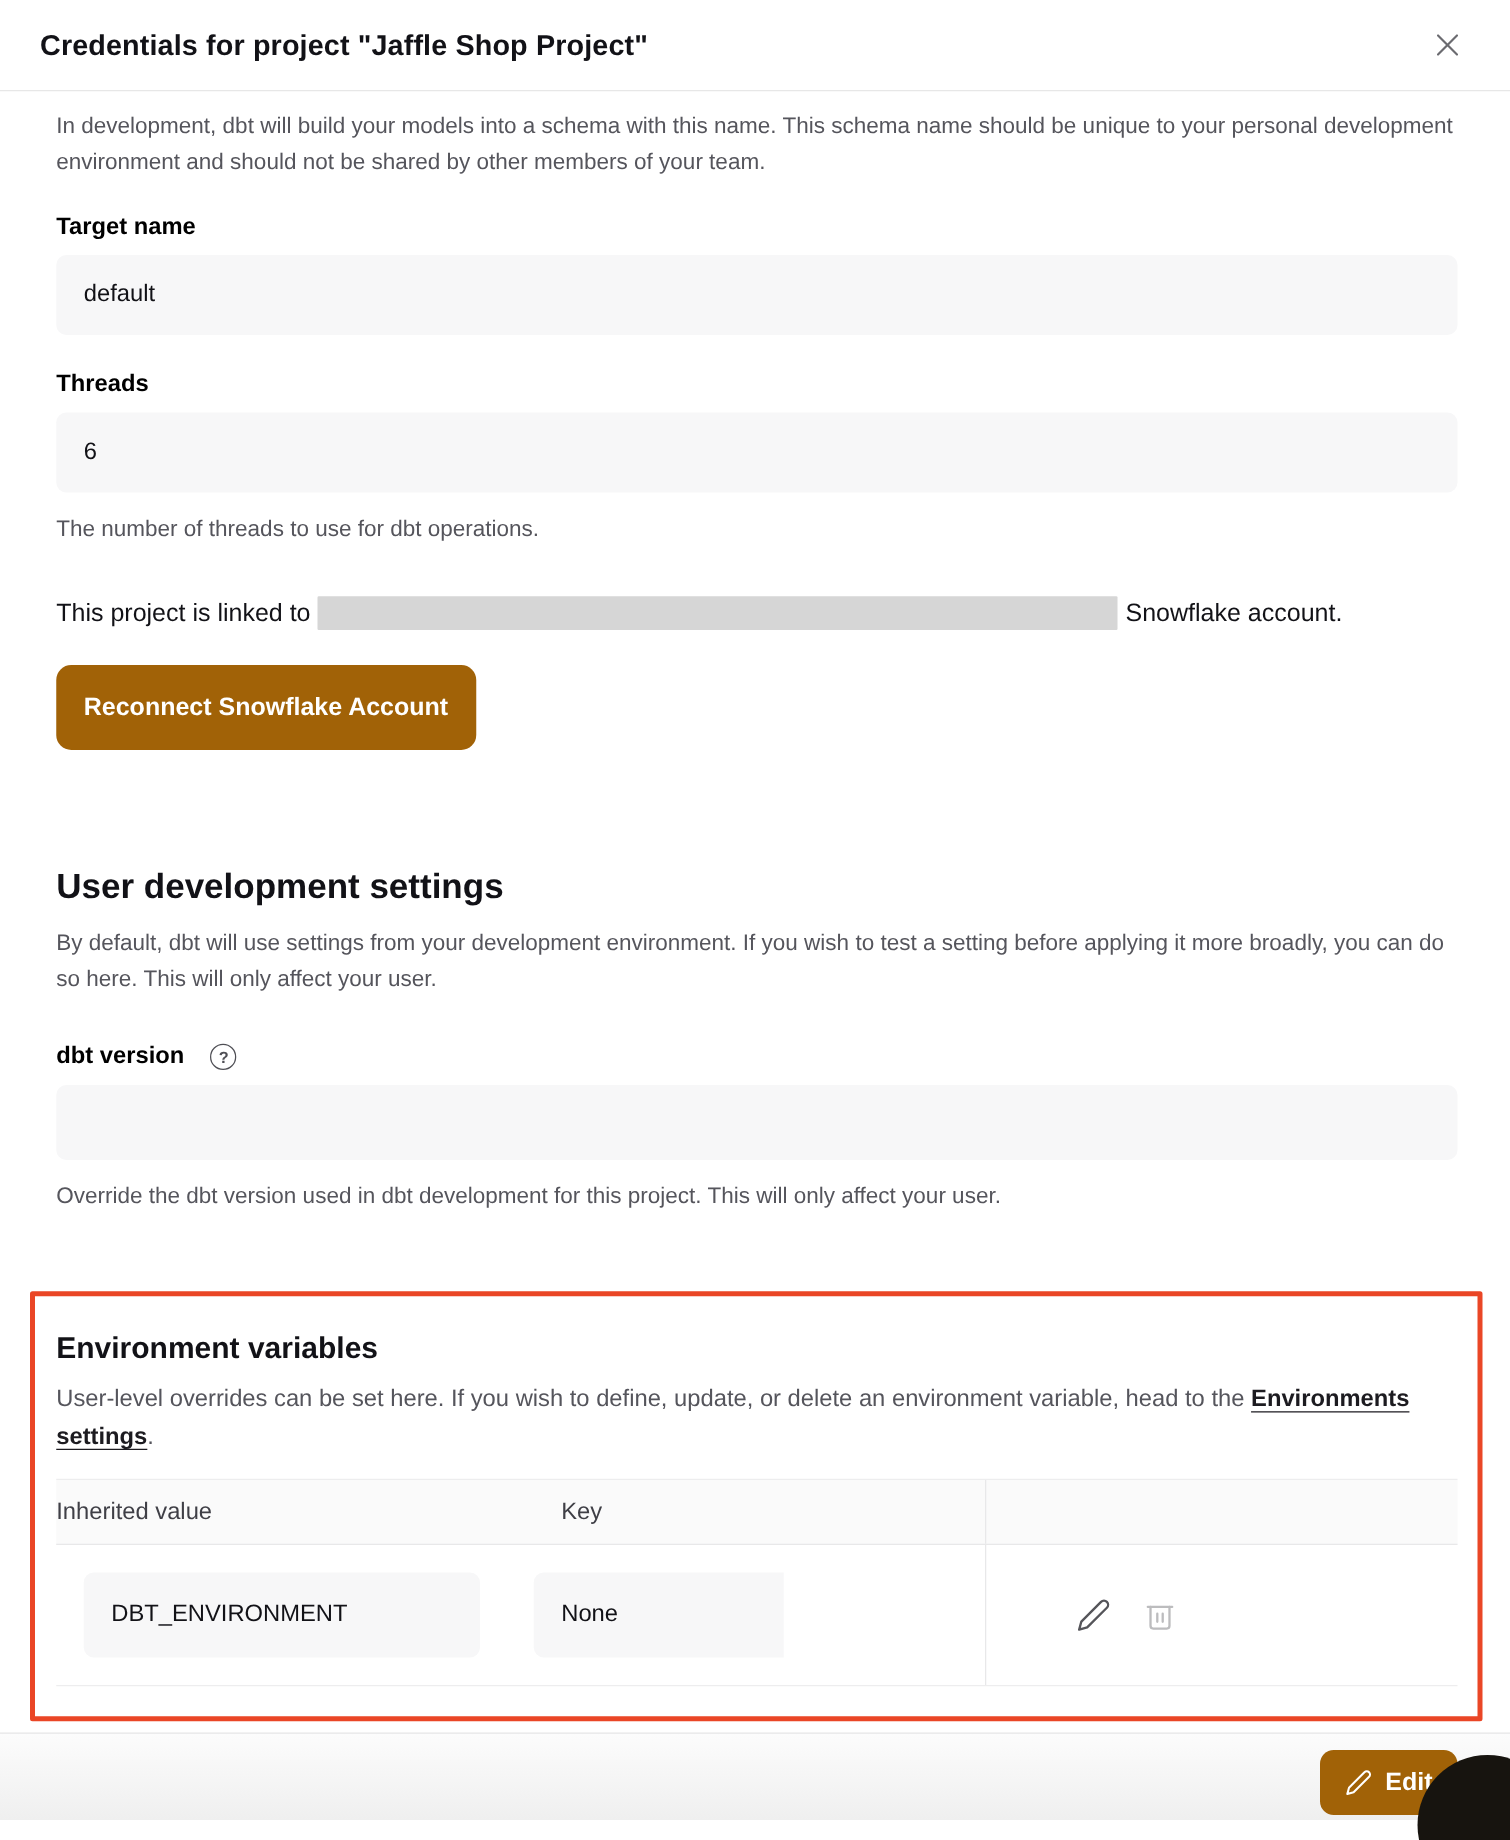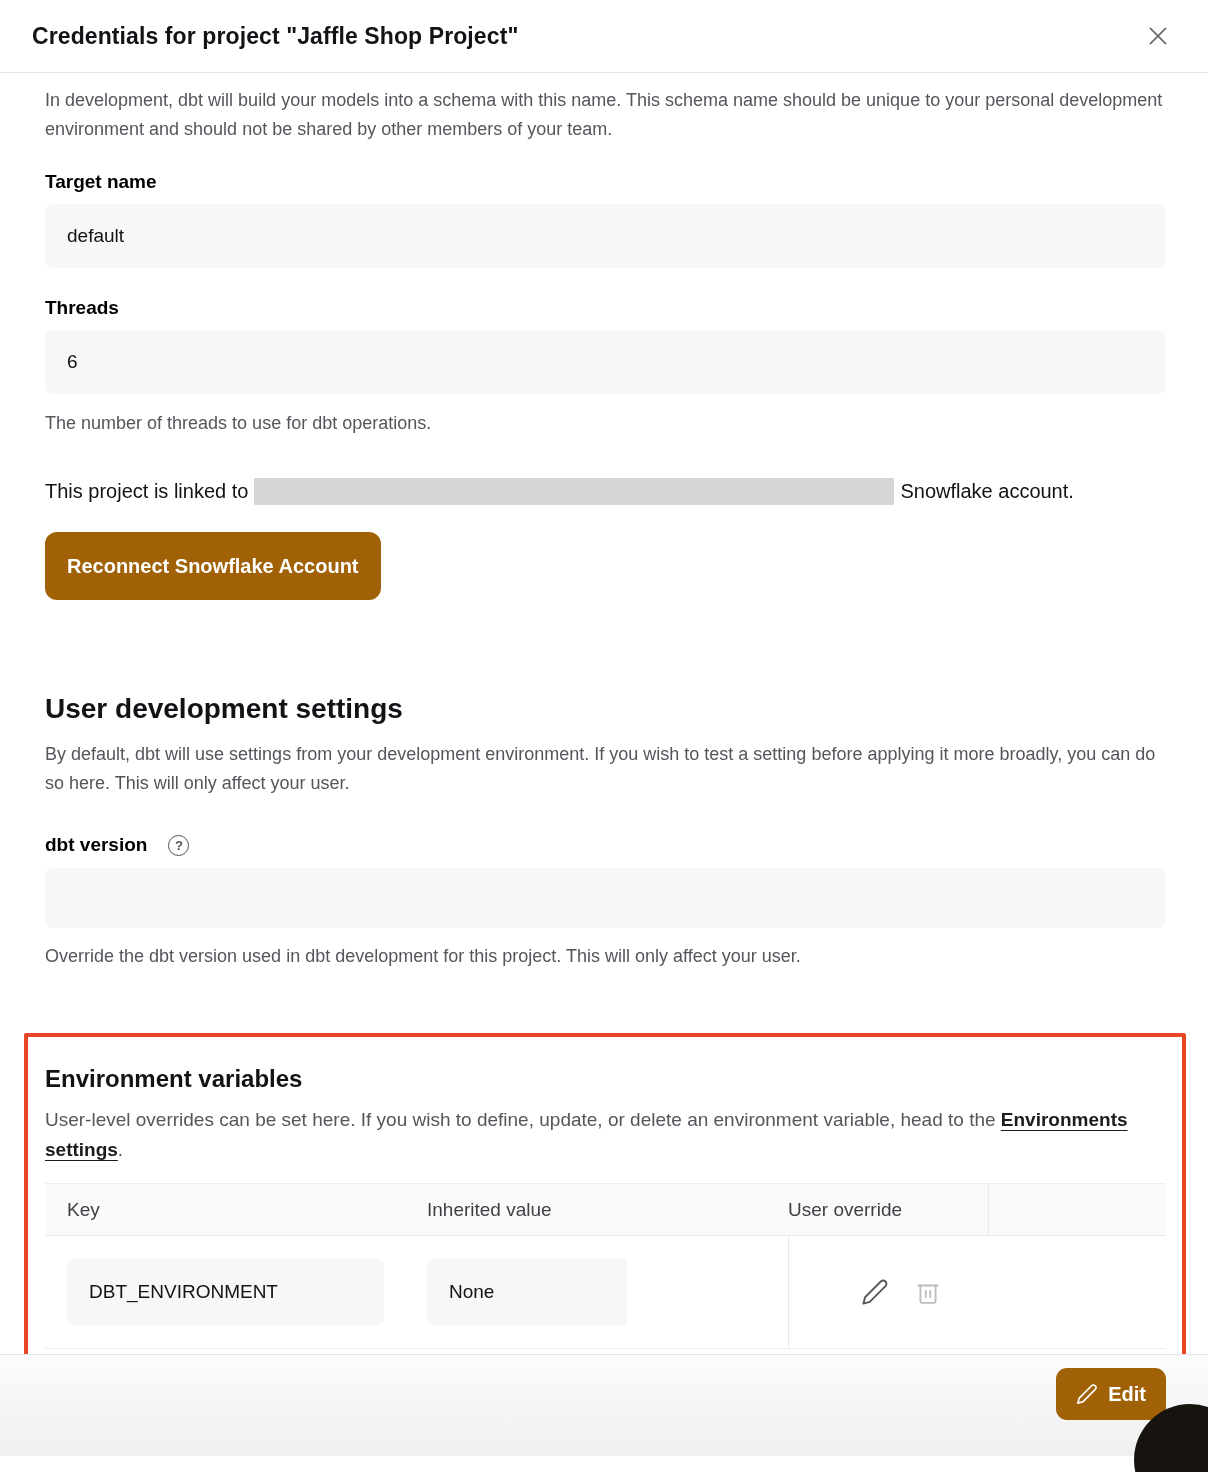--- a/index.html
+++ b/index.html
@@ -213,21 +213,21 @@
     display: flex; align-items: center; justify-content: center;
     padding: 0;
   }
   .edit-row-icon { color: #55555a; }
   .delete-row-icon { color: #bcbcbe; }
 
   
   .modal-footer {
     position: absolute;
     left: 0; right: 0; bottom: 16px;
-    height: 102px;
+    height: 70px;
     border-top: 1px solid #e5e5e6;
     background: linear-gradient(180deg, #fcfcfc 0%, #efefef 100%);
   }
   .edit-btn {
     position: absolute;
     right: 42px;
     top: 13px;
     height: 52px;
     padding: 0 20px;
     border-radius: 11px;
@@ -282,23 +282,22 @@
   <input class="text-input dbt-version-input" type="text" value="" style="">
   <p class="help-text dbt-version-help">Override the dbt version used in dbt development for this project. This will only affect your user.</p>
 
   
   <div class="env-highlight">
     <h3 class="env-title">Environment variables</h3>
     <p class="env-desc"><span>User-level overrides can be set here. If you wish to define, update, or delete an environment variable, head to the </span><a class="env-link">Environments settings</a><span>.</span></p>
 
     <div class="env-table">
       <div class="t-row t-head">
+        <div class="t-cell">Inherited value</div>
         <div class="t-cell c-key">Key</div>
-        <div class="t-cell">Inherited value</div>
-        <div class="t-cell">User override</div>
         <div class="t-cell c-actions"></div>
       </div>
       <div class="t-row t-body">
         <div class="t-cell">
           <div class="pill pill-key">DBT_ENVIRONMENT</div>
         </div>
         <div class="t-cell">
           <div class="pill pill-override">None</div>
         </div>
         <div class="t-cell c-actions row-actions">

